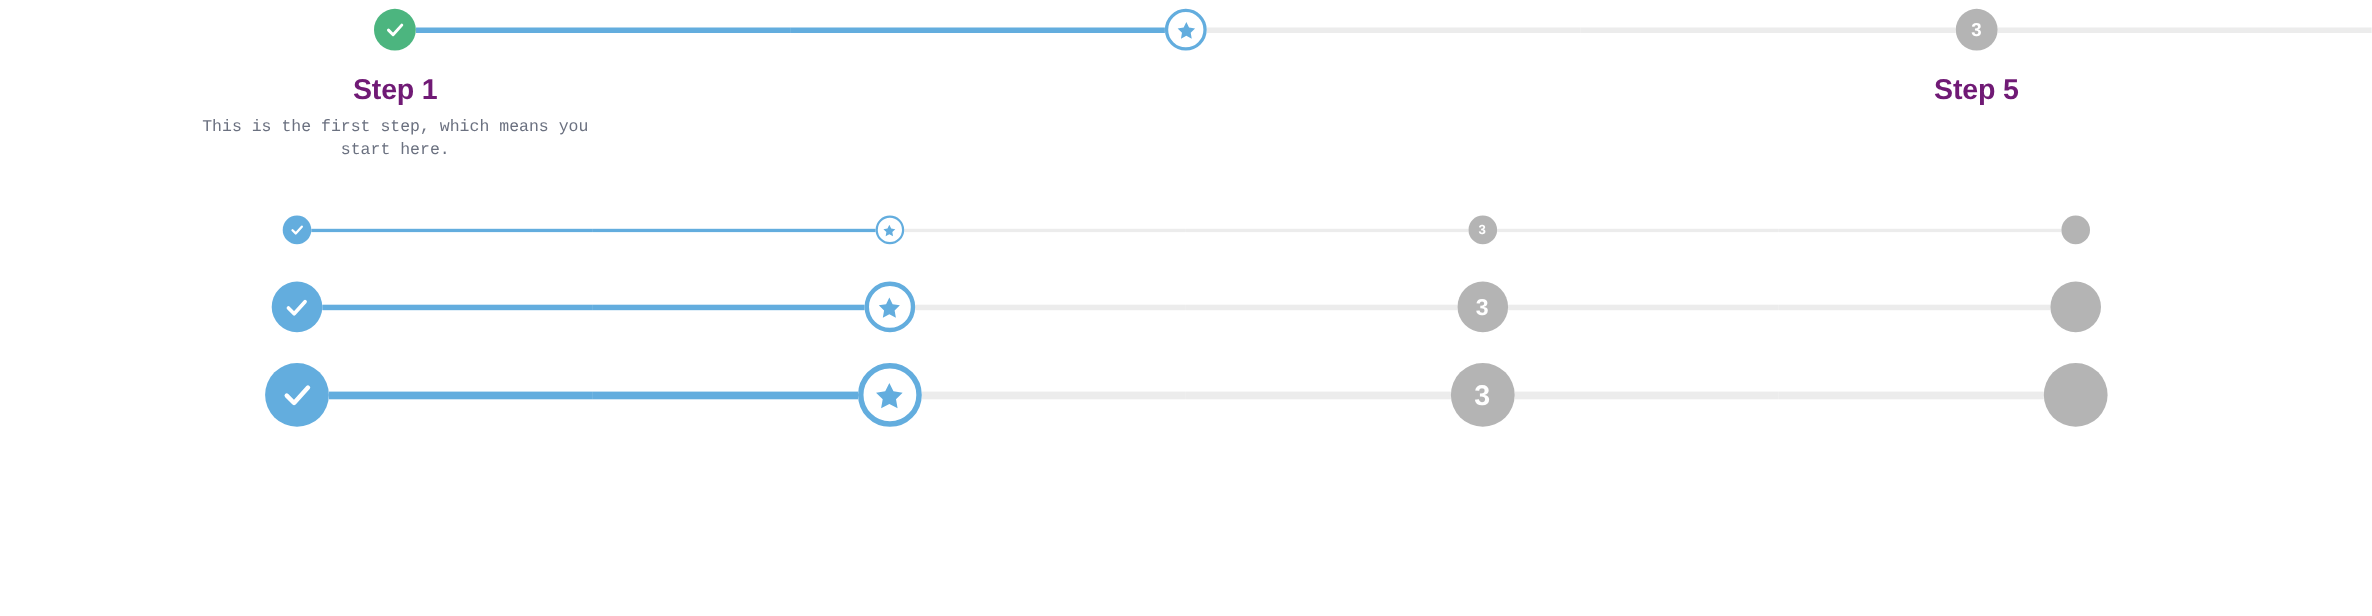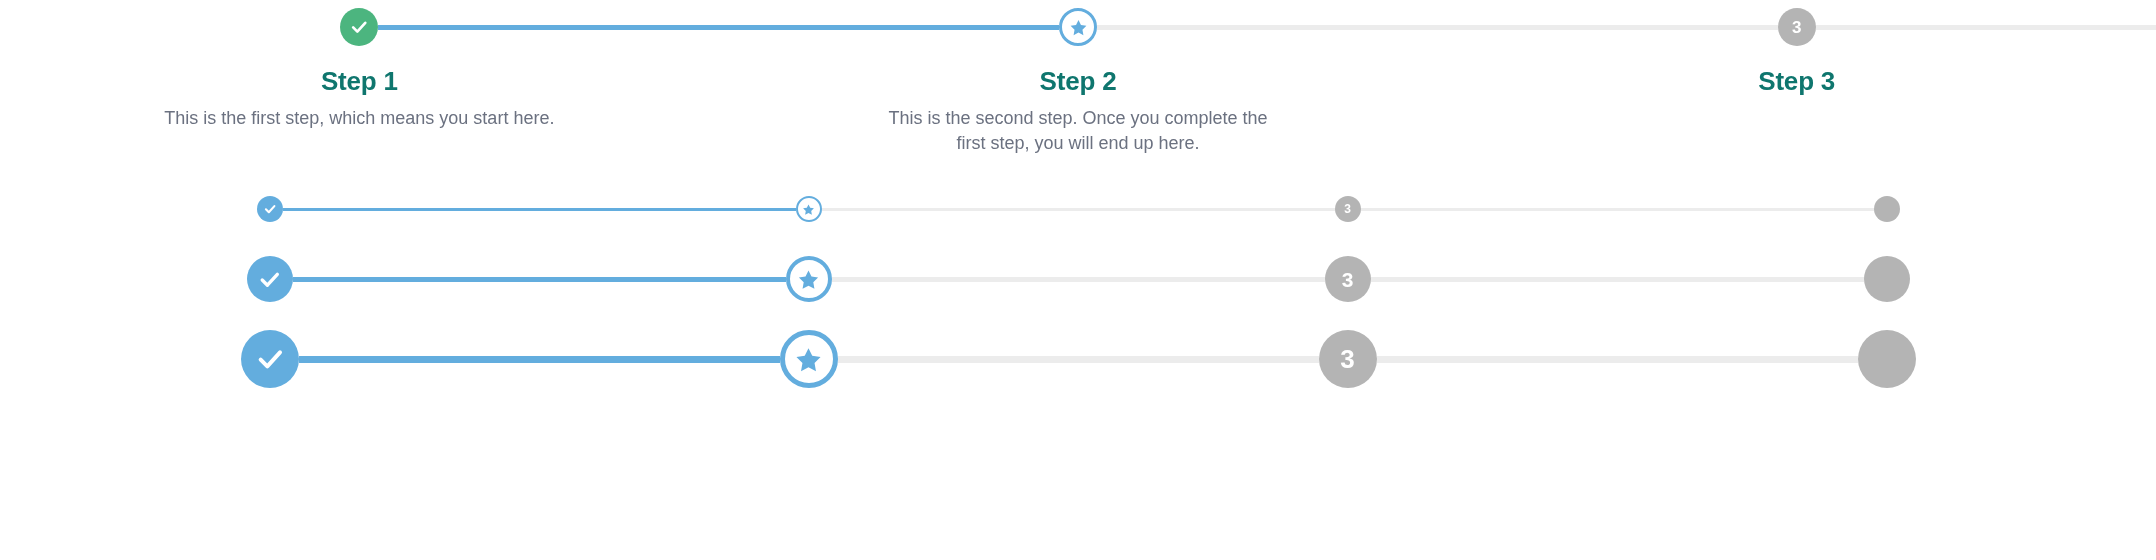--- a/index.html
+++ b/index.html
@@ -88,31 +88,32 @@
   .step-text {
     text-align: center;
     padding: 0 14px;
     box-sizing: border-box;
     width: 100%;
   }
   .step-title {
     margin-top: 20px;
     font-size: 26px;
     font-weight: 700;
-    color: #0f766e;
+    color: #701a75;
     letter-spacing: -0.2px;
   }
   .step-desc {
     margin-top: 9px;
-    font-size: 18px;
+    font-size: 15px;
     line-height: 1.37;
     color: #6b7180;
     max-width: 400px;
     margin-left: auto;
     margin-right: auto;
+    font-family: Liberation Mono, monospace;
   }
 
   
   .row-sm { position: absolute; left: 0; top: 196px; width: 2156px; }
   .row-sm .line { height: 3px; }
   .row-sm .marker { width: 26px; height: 26px; }
   .row-sm .marker.current { border-width: 2px; }
   .row-sm .num { font-size: 12px; }
 
   
@@ -159,36 +160,32 @@
         <div class="line blue"></div>
         <div class="marker current">
           <span>
             <svg width="19" height="19" viewBox="0 0 24 24" aria-hidden="true">
               <path d="M12 2.6 L15.1 8.9 L22 9.9 L17 14.8 L18.2 21.7 L12 18.4 L5.8 21.7 L7 14.8 L2 9.9 L8.9 8.9 Z" fill="#63adde"></path>
             </svg>
           </span>
         </div>
         <div class="line"></div>
       </div>
-      <div class="step-text">
-        <div class="step-title">Step 2</div>
-        <div class="step-desc">This is the second step. Once you complete the first step, you will end up here.</div>
-      </div>
     </div>
 
     <div class="step">
       <div class="step-rail">
         <div class="line"></div>
         <div class="marker pending-num">
           <span class="num">3</span>
         </div>
         <div class="line"></div>
       </div>
       <div class="step-text">
-        <div class="step-title">Step 3</div>
+        <div class="step-title">Step 5</div>
       </div>
     </div>
 
   </div>
 
   <div class="stepper row-sm">
     <div class="step">
       <div class="step-rail">
         <div class="line hidden"></div>
         <div class="marker done-blue">

